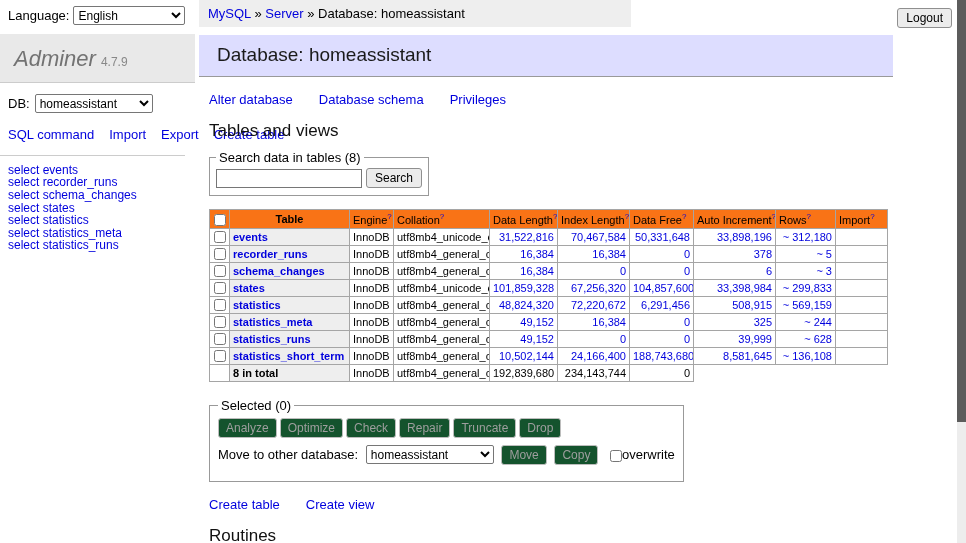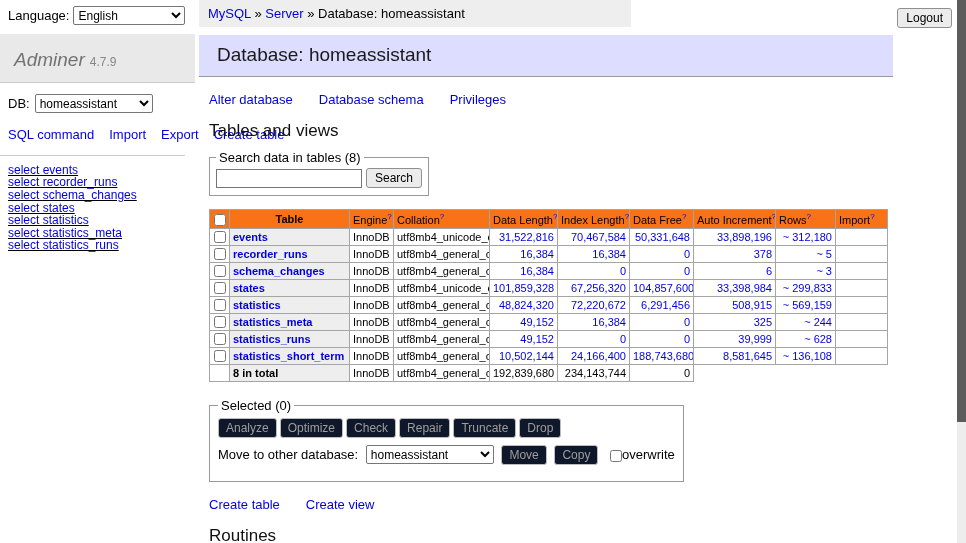--- a/index.html
+++ b/index.html
@@ -16,41 +16,41 @@
   .lang-row label { margin-right:4px; }
   select {
     font-family:"Liberation Sans",sans-serif; font-size:12px; height:19px;
     border:1px solid #767676; background:#fff; border-radius:2px;
   }
   #language-select { width:112px; }
   #logo {
     margin:9px 0 0 0; background:#e9e9e9; border-bottom:1px solid #ccc;
     padding:8px 0 9px 14px; font-weight:normal;
   }
-  #logo .app-name { font-style:italic; font-size:19px; color:#737373;text-align:center; }
+  #logo .app-name { font-style:italic; font-size:22px; color:#737373;text-align:center; }
   #logo .app-version { font-size:12px; color:#888; margin-left:5px; }
   .db-row { margin:11px 0 0 8px; white-space:nowrap; }
   .db-row label { margin-right:5px; }
   #db-select { width:118px; }
   #side-links { margin:13px 0 0 0; padding:0 8px 10px 8px; border-bottom:1px solid #ccc; width:185px; line-height:1.45; }
   #side-links a { margin-right:15px; white-space:nowrap; }
-  #table-links { margin:8px 0 6px 8px;text-decoration:underline; }
+  #table-links { margin:8px 0 6px 8px; }
   #table-links a { display:block; font-size:12px; line-height:12.6px; white-space:nowrap; }
 
   
   #content { position:absolute; left:199px; top:0; width:752px; }
   #breadcrumb { background:#eee; width:432px; padding:6px 0 6px 9px; font-size:13px; white-space:nowrap; }
   .bc-sep { color:#000; }
   #logout-btn { position:absolute; top:8px; right:14px; }
   button {
     font-family:"Liberation Sans",sans-serif; font-size:12px;
     background:#ececec; border:1px solid #8f8f8f; border-radius:3px;
     padding:2px 8px; color:#000; cursor:pointer;
   }
-  button:disabled { color:#9e9e9e; background:#0f172a; border-color:#bdbdbd; cursor:default; }
+  button:disabled { color:#9e9e9e; background:#14532d; border-color:#bdbdbd; cursor:default; }
   #page-title {
     margin:8px 0 0 0; width:694px; background:#ddf; border-bottom:1px solid #999;
     padding:9px 0 10px 18px; font-size:19px; font-weight:normal; color:#1a1a1a;
   }
   .link-row { margin:15px 0 0 10px; }
   .link-row a { margin-right:26px; }
   h3 { margin:14px 0 0 10px; font-size:17px; font-weight:normal; color:#111; }
 
   fieldset { display:inline-block; border:1px solid #999; margin:9px 0 0 10px; padding:3px 6px 7px 6px; }
   legend { font-size:13px; padding:0 3px; }

